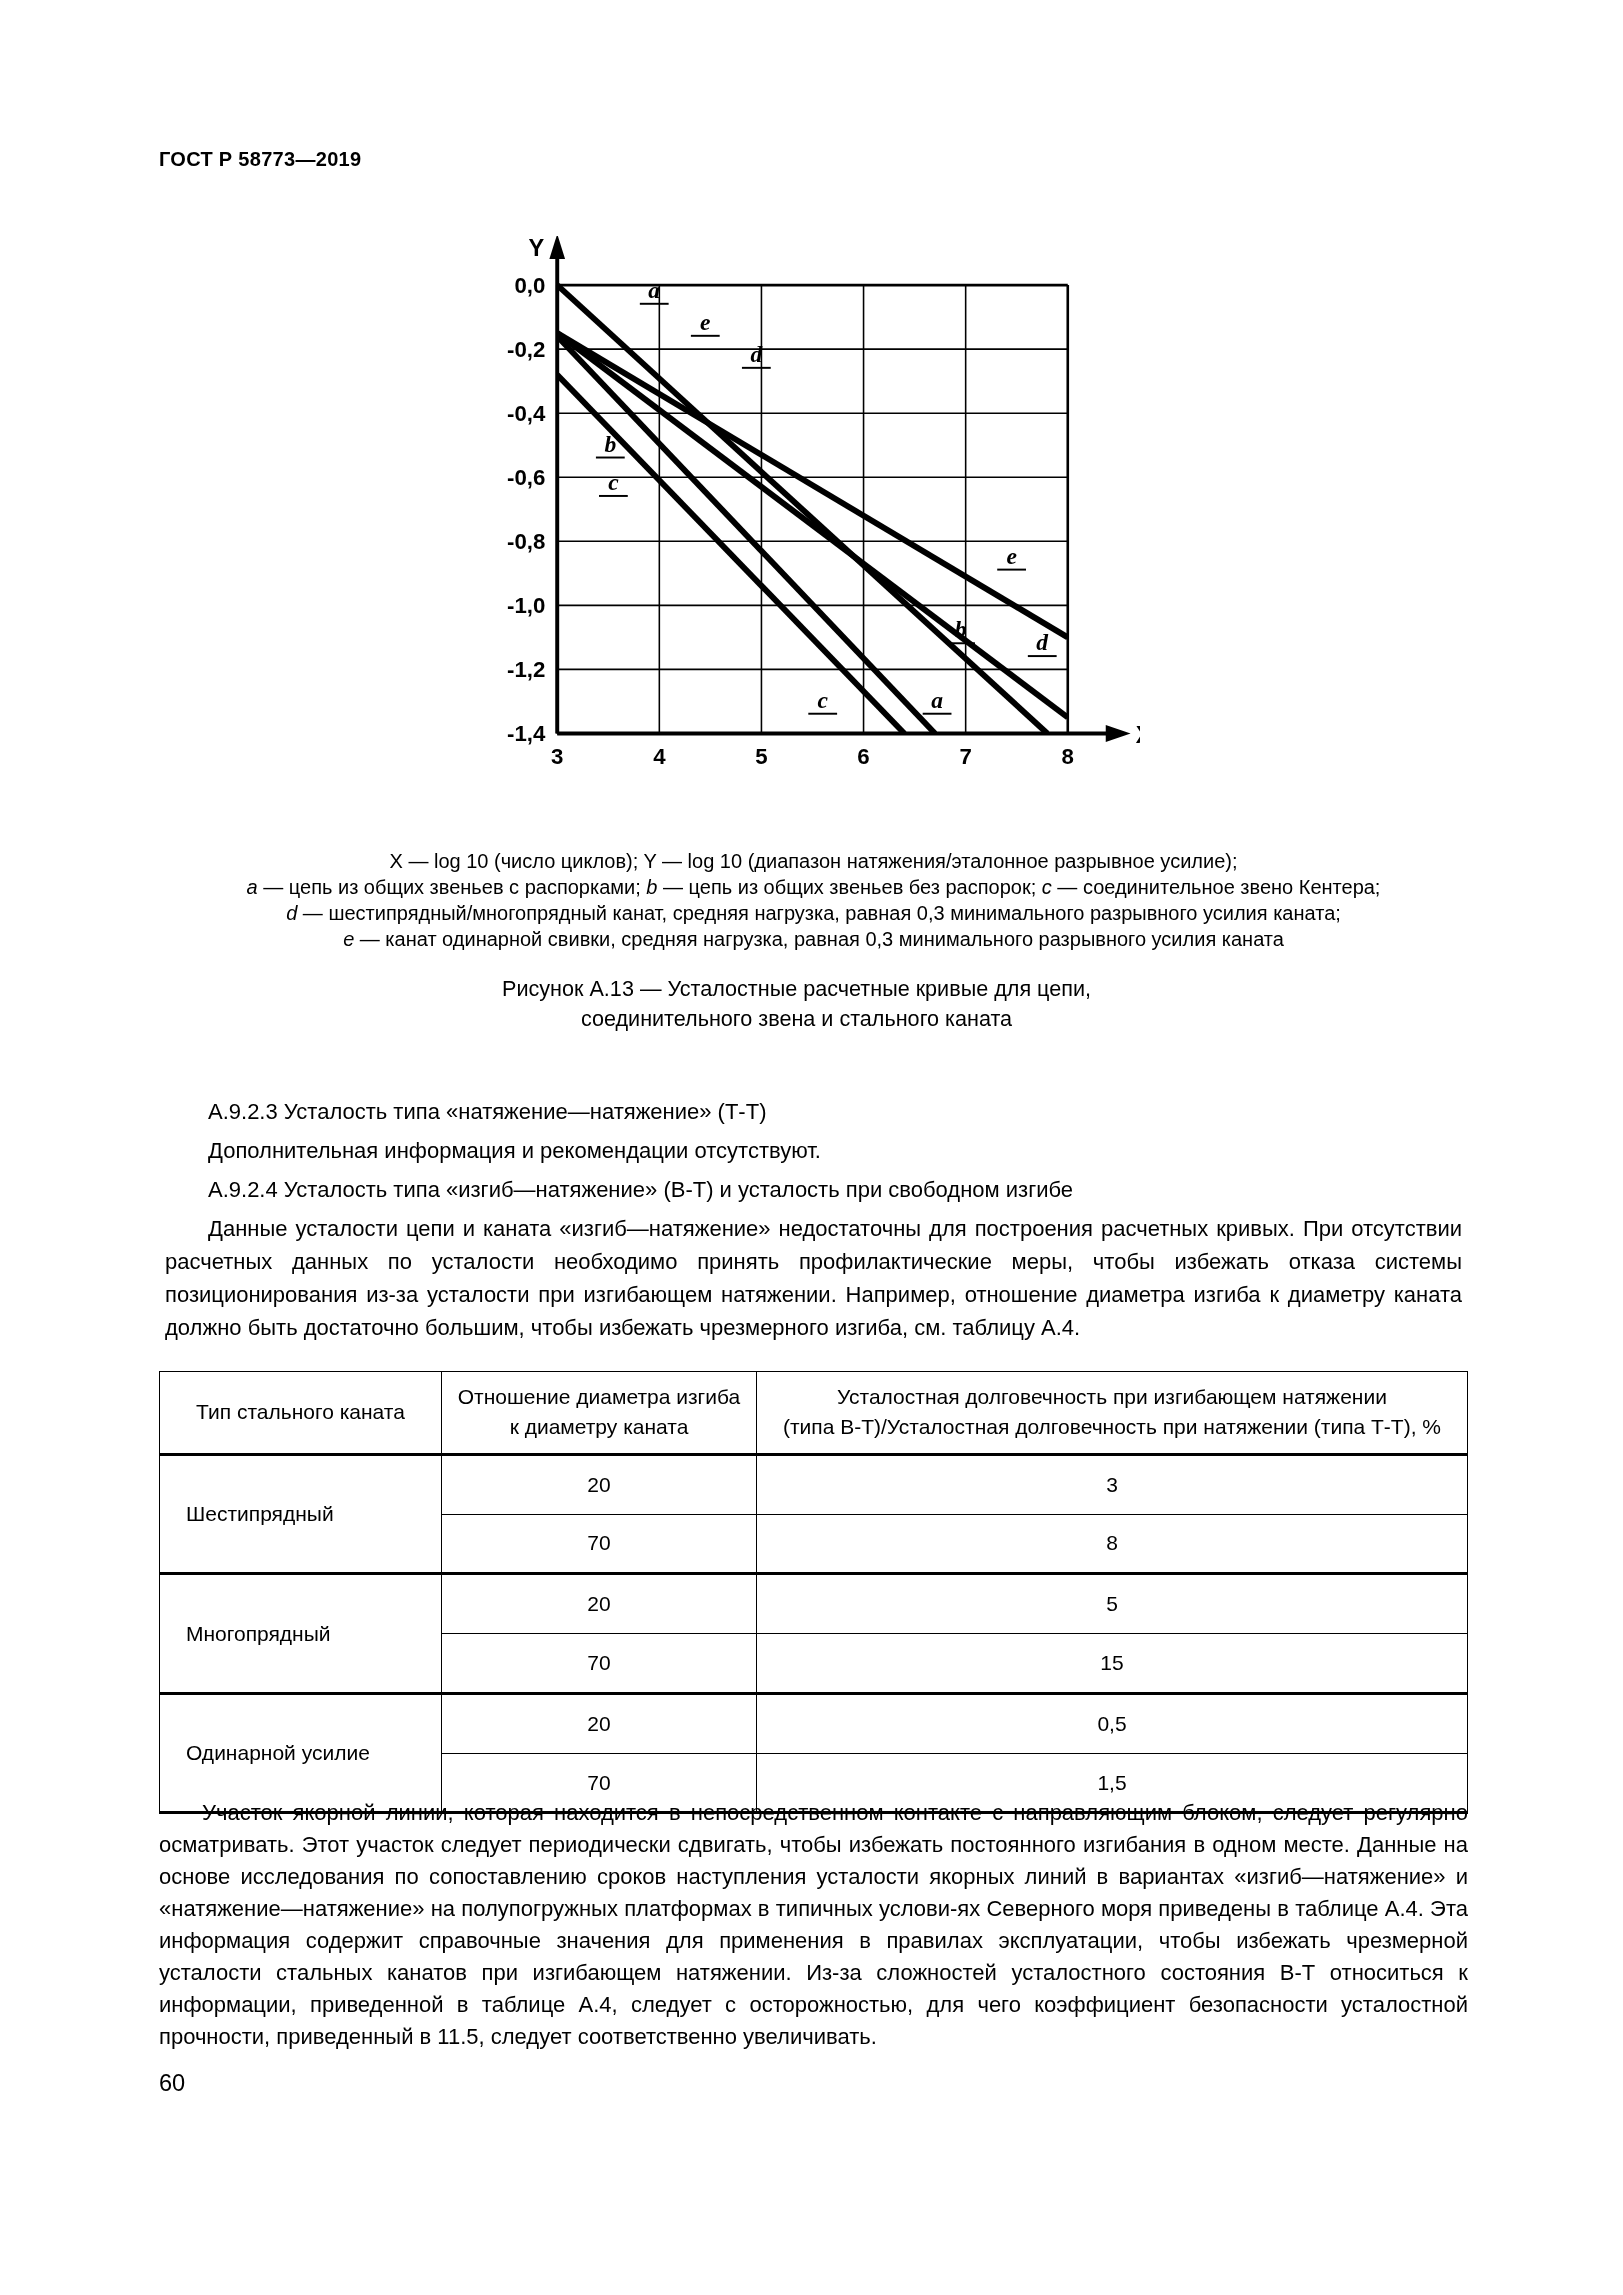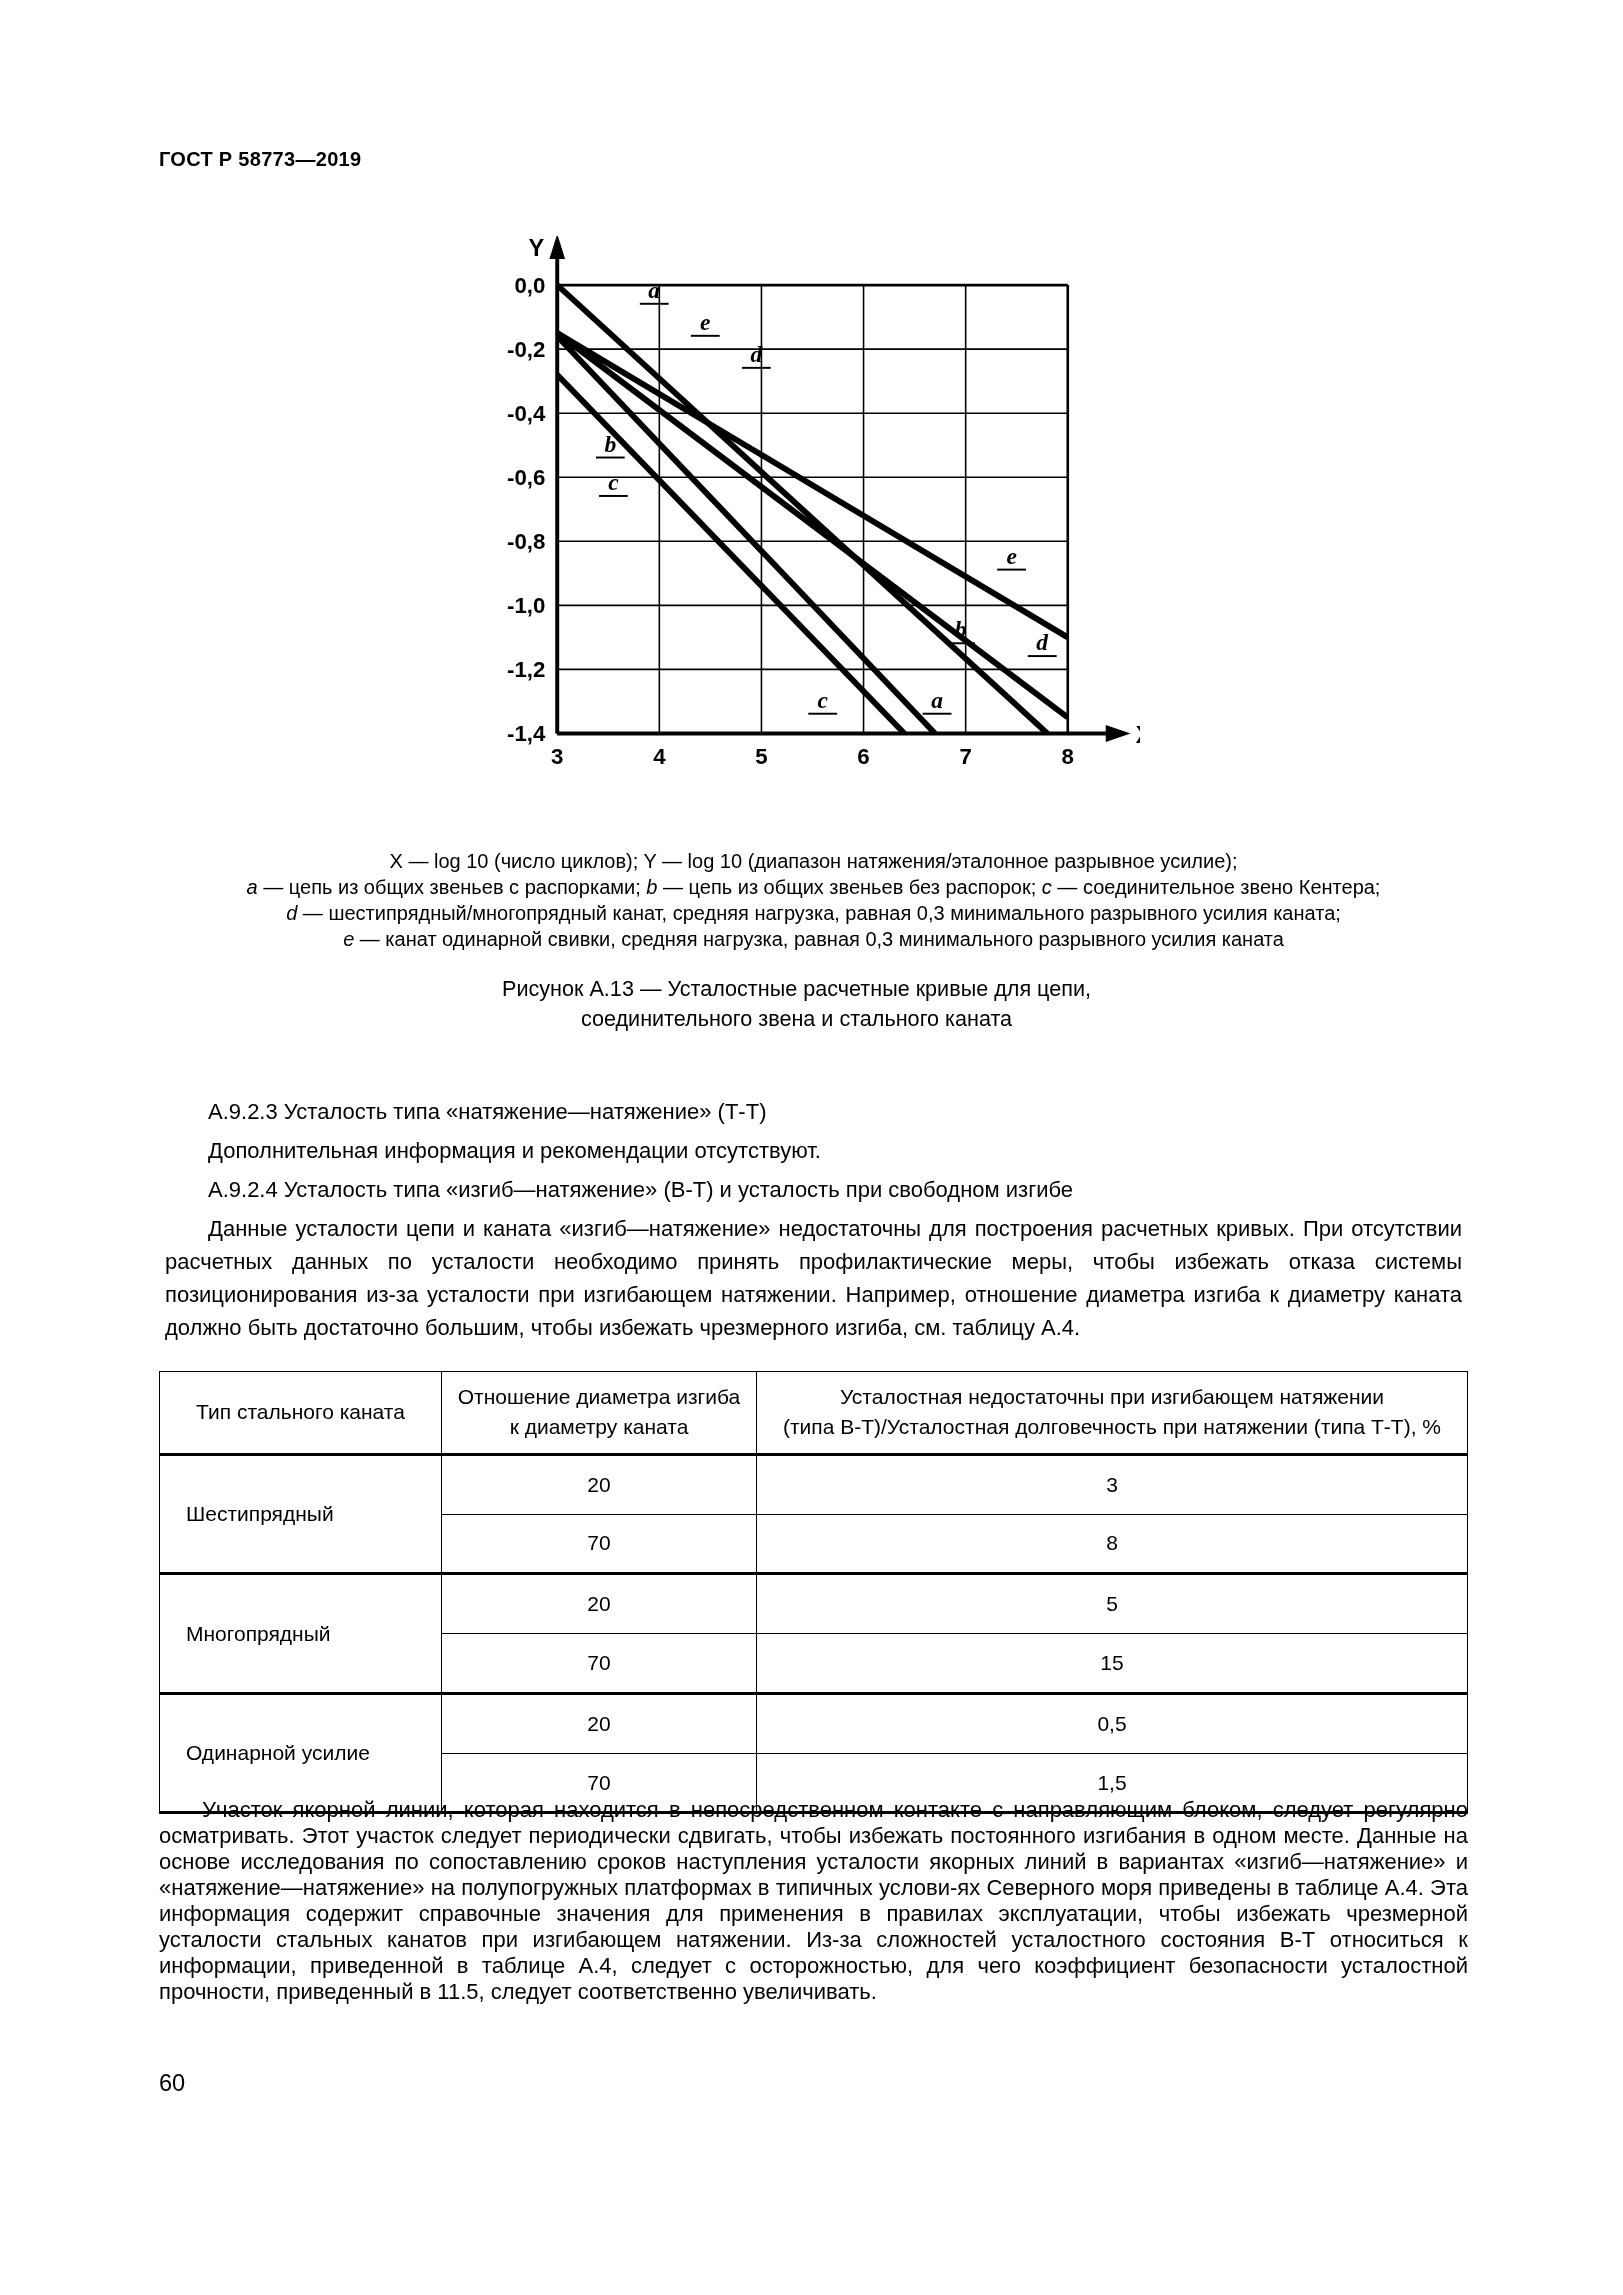--- a/index.html
+++ b/index.html
@@ -103,21 +103,21 @@
   .tbl tbody td { height:50px; }
   .col1 { width:268px; }
   .col2 { width:301px; }
   .grp-end td { border-bottom:3.3px solid #000; }
 
   .tail-text {
     position:absolute;
     left:159px; top:1775px;
     width:1309px;
     font-size:22px;
-    line-height:26px;
+    line-height:32px;
     text-align:justify;
   }
 
   .page-num {
     position:absolute;
     left:159px; top:2070px;
     font-size:23.6px;
   }
 </style>
 </head>
@@ -230,21 +230,21 @@
 
   <table class="tbl">
     <thead>
       <tr class="hdr-sep">
         <th class="col1">Тип стального каната</th>
         <th class="col2">
           <span>Отношение диаметра изгиба</span><br>
           <span>к диаметру каната</span>
         </th>
         <th>
-          <span>Усталостная недостаточны при изгибающем натяжении</span><br>
+          <span>Усталостная долговечность при изгибающем натяжении</span><br>
           <span>(типа В-Т)/Усталостная долговечность при натяжении (типа Т-Т), %</span>
         </th>
       </tr>
     </thead>
     <tbody>
         <tr>
           <td class="rope" rowspan="2" style="border-bottom: 3.3px solid rgb(0, 0, 0);">Шестипрядный</td>
           <td class="num">20</td>
           <td class="num">3</td>
         </tr>

